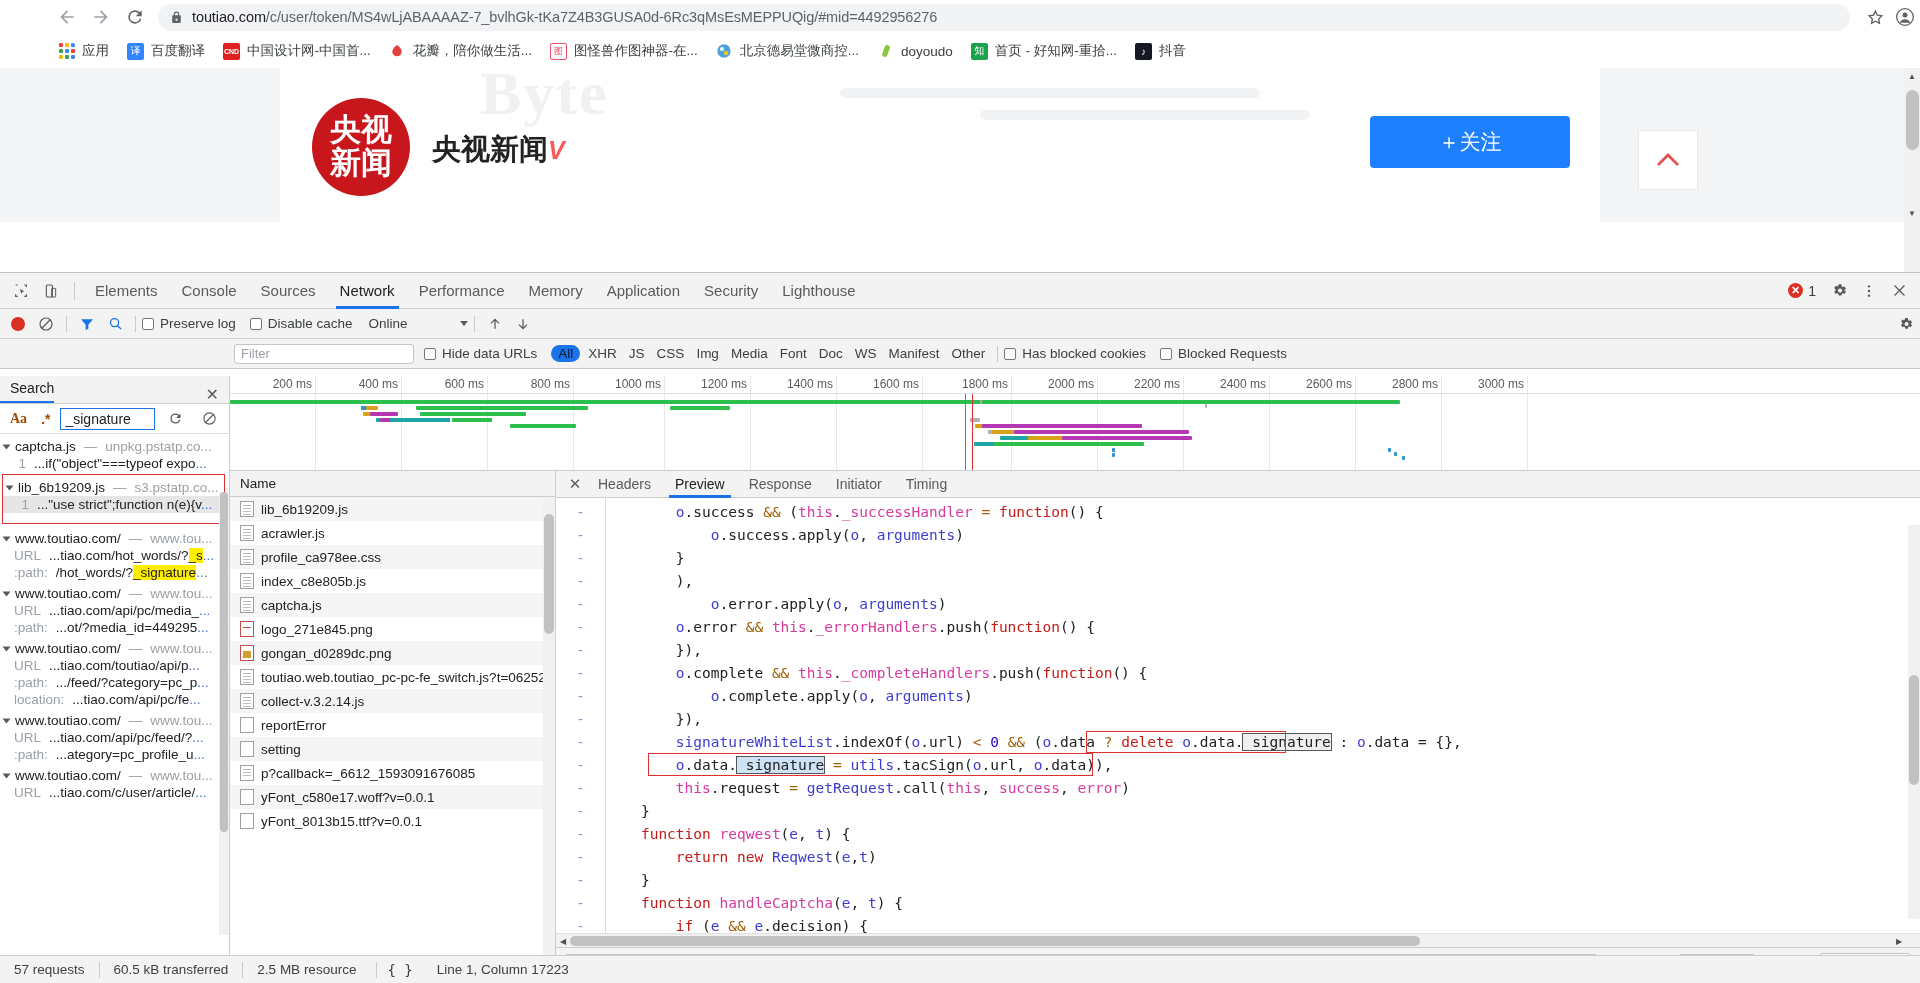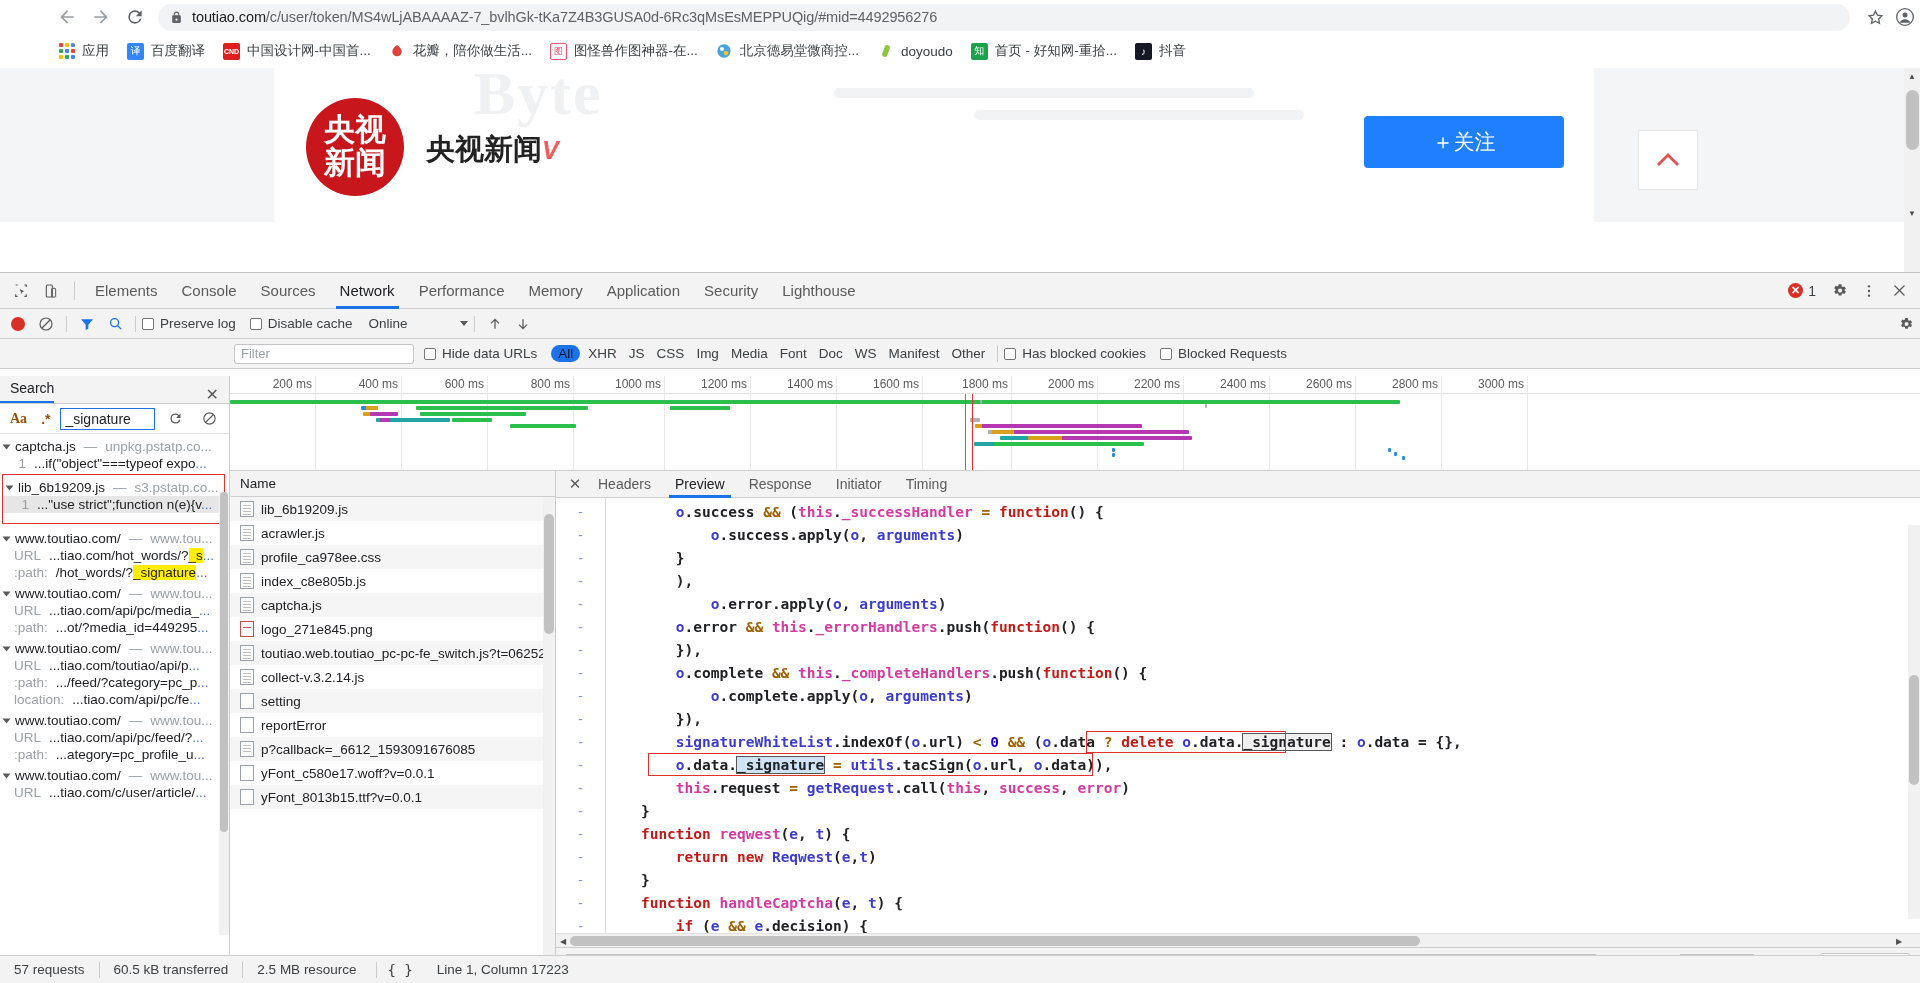--- a/index.html
+++ b/index.html
@@ -63,21 +63,21 @@
   .apps-grid { display: grid; grid-template-columns: repeat(3, 4px);
                grid-template-rows: repeat(3, 4px); gap: 2px; }
   .apps-grid i { display:block; width:4px; height:4px; border-radius:1px; }
 
   
   .page-area {
     position: absolute; top: 68px; left: 0; width: 1920px; height: 154px;
     background: #f4f5f6; overflow: hidden;
   }
   .page-inner {
-    position: absolute; left: 274px; top: 0; width: 1320px; height: 154px;
+    position: absolute; left: 280px; top: 0; width: 1320px; height: 154px;
     background: #fff;
   }
   .byte-wm {
     position: absolute; left: 200px; top: -10px;
     font-size: 62px; color: #f0f1f2; font-weight: bold;
     font-family: "Liberation Serif", serif; letter-spacing: 2px;
   }
   .wm-bar { position:absolute; background:#f2f3f4; height: 10px; border-radius:5px;}
   .avatar-big {
     position: absolute; left: 32px; top: 30px; width: 98px; height: 98px;
@@ -317,21 +317,21 @@
     height: 3px; background: #1a73e8;
   }
   .code-wrap { flex: 1; overflow: hidden; position: relative;
                display: flex; background: #fff; }
   .code-gutter {
     width: 50px; flex: none; border-right: 1px solid #dcdcdc; background: #fff;
     padding-top: 3px; text-align: center;
   }
   .code-gutter div { height: 23px; line-height: 23px; font-size: 14px;
                      color: #7a9fd6; font-family: "DejaVu Sans Mono", monospace; }
-  .code-area { flex: 1; padding-top: 3px; overflow: hidden; position: relative; font-weight: bold; }
+  .code-area { flex: 1; padding-top: 3px; overflow: hidden; position: relative; }
   .cl { height: 23px; line-height: 23px; white-space: pre;
         font-family: "DejaVu Sans Mono", monospace; font-size: 14.5px;
         color: #202124; }
   .kw  { color: #c41a16; }  
   .kw2 { color: #d63aa0; }  
   .var { color: #3c3cd0; }  
   .op  { color: #a06000; }  
   .num { color: #1c00cf; }
   .boxed { outline: 1px solid #555; background: #f0f0f0; }
   .redline { position: absolute; border: 1px solid #e03030; }
@@ -968,44 +968,50 @@
                 </span>
                 <span>captcha.js</span>
               </div>
             <div class="rl-row">
                 <span class="file-ico img">
                   <i style="top:5px;background:#c05050"></i>
                 </span>
                 <span>logo_271e845.png</span>
               </div>
             <div class="rl-row">
+                <span class="file-ico img">
+                  <i style="top:5px;background:#d0a030;height:7px"></i>
+                </span>
+                <span>gongan_d0289dc.png</span>
+              </div>
+            <div class="rl-row">
                 <span class="file-ico">
                   <i style="top:3px"></i>
                   <i style="top:6px"></i>
                   <i style="top:9px"></i>
                   <i style="top:12px"></i>
                 </span>
                 <span>toutiao.web.toutiao_pc-pc-fe_switch.js?t=06252</span>
               </div>
             <div class="rl-row">
                 <span class="file-ico">
                   <i style="top:3px"></i>
                   <i style="top:6px"></i>
                   <i style="top:9px"></i>
                   <i style="top:12px"></i>
                 </span>
                 <span>collect-v.3.2.14.js</span>
               </div>
             <div class="rl-row">
                 <span class="file-ico plain"></span>
+                <span>reportError</span>
+              </div>
+            <div class="rl-row">
+                <span class="file-ico plain"></span>
                 <span>setting</span>
-              </div>
-            <div class="rl-row">
-                <span class="file-ico plain"></span>
-                <span>reportError</span>
               </div>
             <div class="rl-row">
                 <span class="file-ico">
                   <i style="top:3px"></i>
                   <i style="top:6px"></i>
                   <i style="top:9px"></i>
                 </span>
                 <span>p?callback=_6612_1593091676085</span>
               </div>
             <div class="rl-row">

